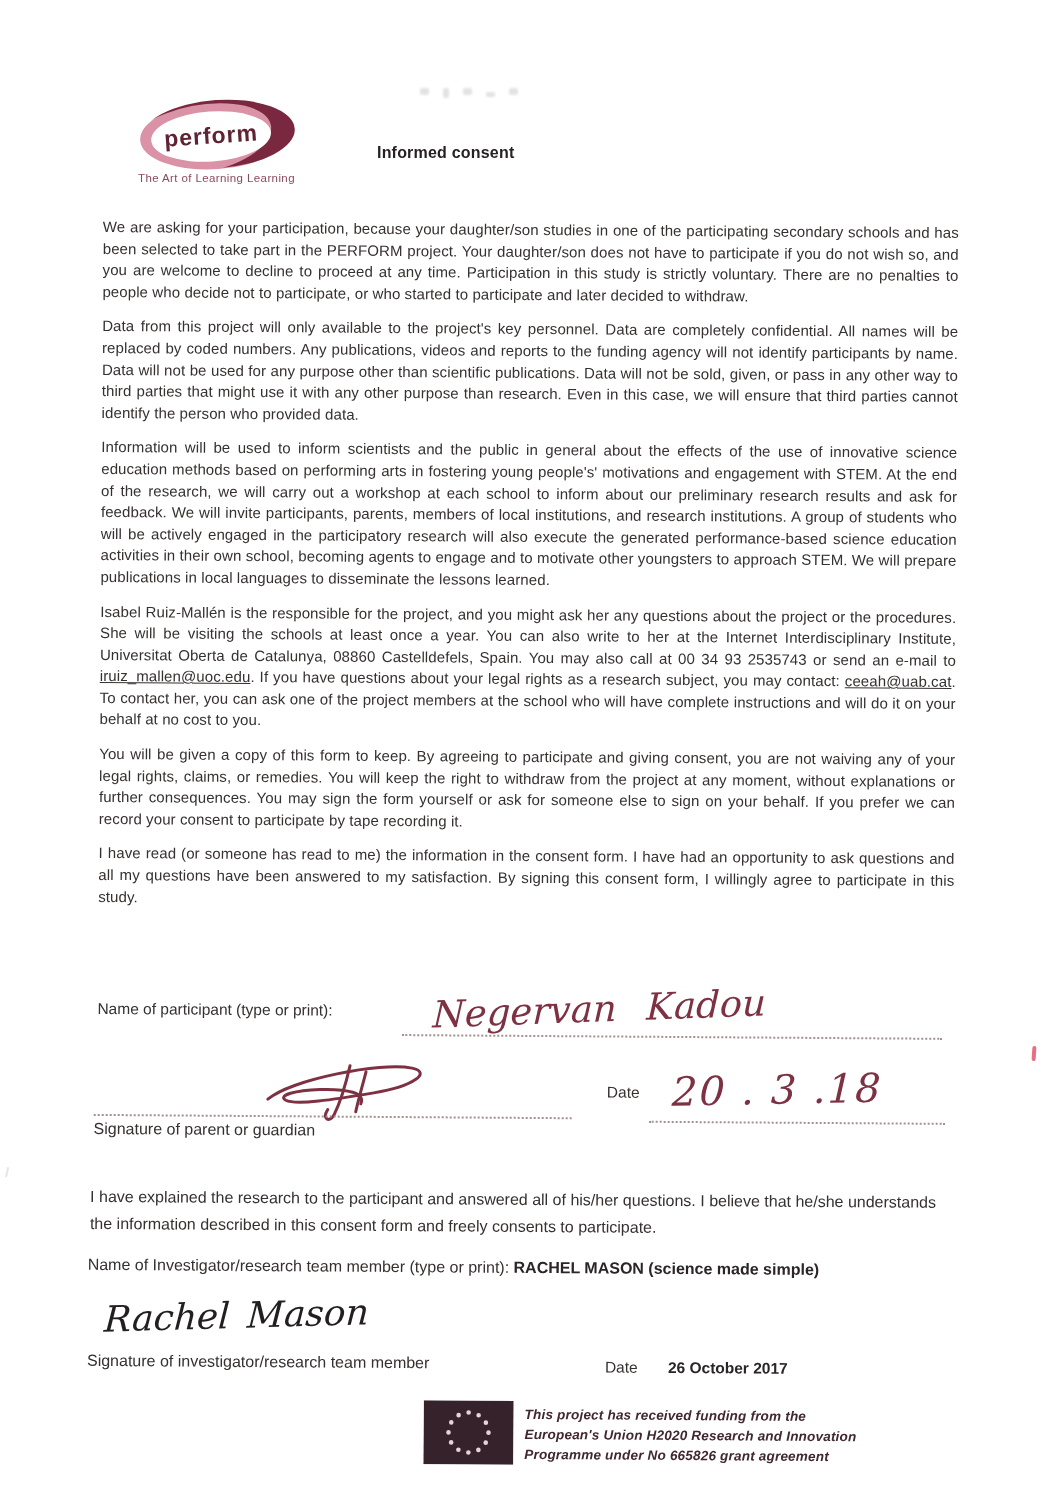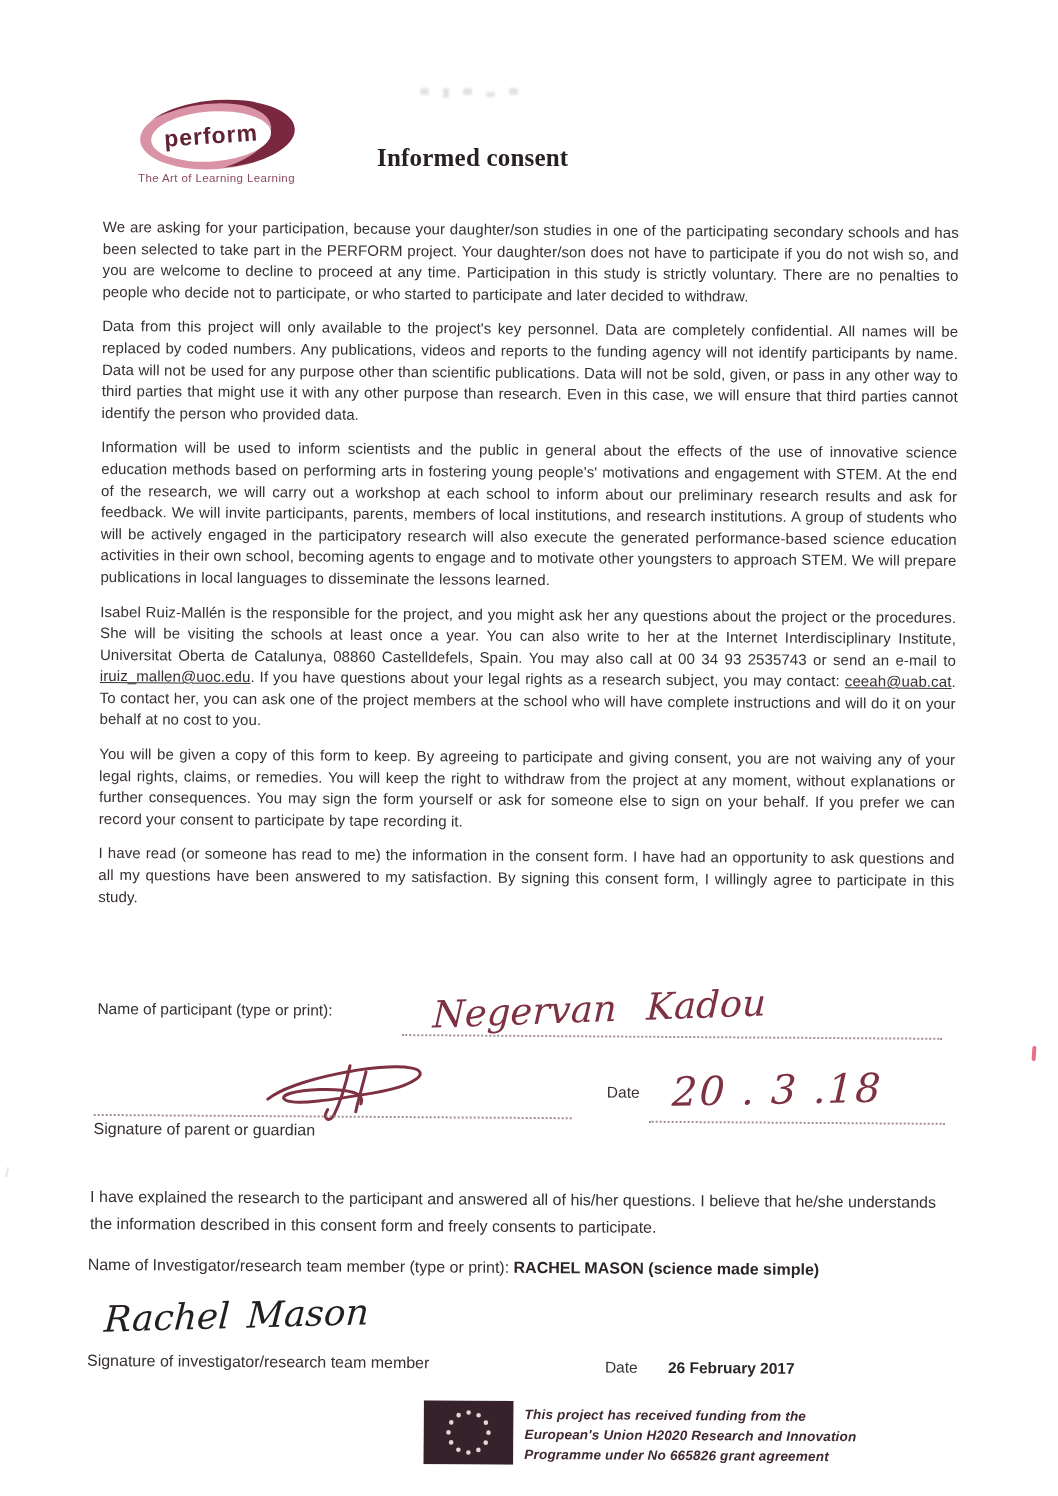--- a/index.html
+++ b/index.html
@@ -6,21 +6,21 @@
   body{
     width:1058px;height:1496px;position:relative;background:#ffffff;
     font-family:"Liberation Sans",sans-serif;color:#322c2e;overflow:hidden;
   }
   .page{position:absolute;inset:0;}
   .rot{position:absolute;inset:0;transform:rotate(0.4deg);transform-origin:110px 214px;}
 
   
   .logo-wrap{position:absolute;left:138px;top:98px;width:160px;}
   .tagline{margin-top:-4px;font-size:11.5px;color:#8a4a5c;letter-spacing:.4px;white-space:nowrap;}
-  .title{position:absolute;left:377px;top:144px;font-size:25px;font-weight:bold;color:#272123;letter-spacing:.2px;font-family:Liberation Serif, serif;}
+  .title{position:absolute;left:377px;top:144px;font-size:16px;font-weight:bold;color:#272123;letter-spacing:.2px;}
 
   
   .paras{position:absolute;left:103px;top:216px;width:856px;}
   .paras p{
     margin:0 0 13px 0;font-size:15px;line-height:21.6px;text-align:justify;
     color:#36302f;letter-spacing:.1px;
   }
   .uline{text-decoration:underline;}
 
   
@@ -109,21 +109,21 @@
     <p class="inv-statement">I have explained the research to the participant and answered all of his/her questions. I believe that he/she understands the information described in this consent form and freely consents to participate.</p>
 
     <div class="inv-nameline">
       <span>Name of Investigator/research team member (type or print): </span><b>RACHEL MASON (science made simple)</b>
     </div>
 
     <div class="hand hand-black" style="left:112px;top:1294px;font-size:36px;transform:rotate(-2deg) skewX(-5deg);word-spacing:6px;">Rachel Mason</div>
     <div class="label" style="left:95px;top:1352px;font-size:16px;">Signature of investigator/research team member</div>
 
     <div class="label" style="left:613px;top:1355px;font-size:15.5px;">Date</div>
-    <div class="label" style="left:676px;top:1355px;font-weight:bold;color:#2b2527;font-size:15.5px;">26 February 2017</div>
+    <div class="label" style="left:676px;top:1355px;font-weight:bold;color:#2b2527;font-size:15.5px;">26 October 2017</div>
 
     <svg class="flag" width="90" height="64" viewBox="0 0 90 64">
       <rect x="0" y="0" width="90" height="64" fill="#35222a"></rect>
       <g fill="#e8d3d6">
         <circle cx="45" cy="12" r="2.3"></circle>
           <circle cx="55" cy="14.7" r="2.3"></circle>
           <circle cx="62.3" cy="22" r="2.3"></circle>
         <circle cx="65" cy="32" r="2.3"></circle>
           <circle cx="62.3" cy="42" r="2.3"></circle>
           <circle cx="55" cy="49.3" r="2.3"></circle>

